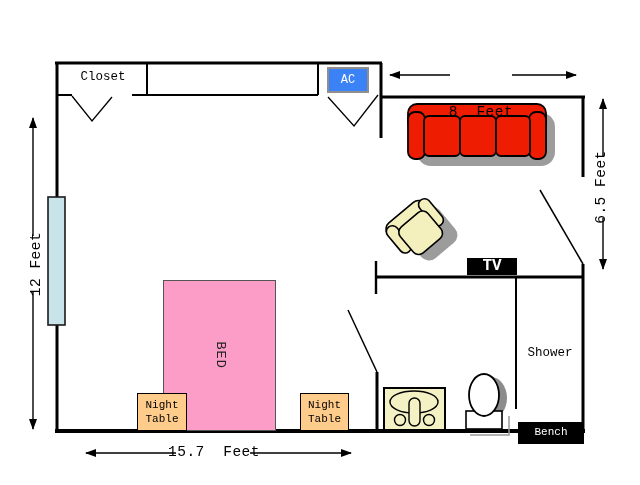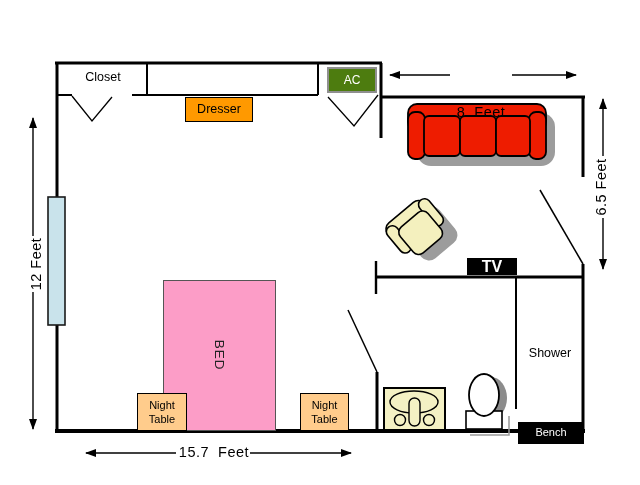--- a/index.html
+++ b/index.html
@@ -1,27 +1,27 @@
 <!DOCTYPE html>
 <html><head>
 <meta charset="utf-8">
 <style>
   html,body{margin:0;padding:0;background:#fff;}
   #plan{position:relative;width:640px;height:485px;background:#ffffff;overflow:hidden;
-        font-family:Liberation Sans, sans-serif;color:#000;}
+        font-family:Liberation Mono, monospace;color:#000;}
   #plan svg{position:absolute;left:0;top:0;}
   .lbl{position:absolute;display:flex;align-items:center;justify-content:center;
        text-align:center;line-height:1.2;}
   .dim{font-size:14.5px;white-space:pre;letter-spacing:0.5px;}
   .rot{transform:rotate(-90deg);transform-origin:center;}
   .room-lbl{font-size:12.5px;}
   .box{box-sizing:border-box;}
   #dresser{left:185px;top:97px;width:68px;height:25px;background:#ff9900;
            border:1.5px solid #000;font-size:12.5px;}
-  #ac{left:327px;top:67px;width:50px;height:26px;background:#4d7c0f;
+  #ac{left:327px;top:67px;width:42px;height:26px;background:#3b82f6;
       border:2px solid #8f8f8f;color:#fff;font-size:12px;}
   #closet-lbl{left:76px;top:69px;width:54px;height:16px;}
   #bed{left:163px;top:280px;width:113px;height:151px;background:#fc9dc7;
        border:1px solid #555;}
   #bed span{transform:rotate(90deg);font-size:13.5px;letter-spacing:1px;color:#222;}
   .nt{background:#ffcc8c;border:1.5px solid #000;font-size:11px;line-height:1.3;margin-left:24px;}
   #nt-left{left:113px;top:393px;width:50px;height:38px;}
   #nt-right{left:276px;top:393px;width:49px;height:38px;}
   #tv{left:467px;top:258px;width:50px;height:17px;background:#000;color:#fff;
       font-size:16px;font-weight:bold;}
@@ -111,21 +111,20 @@
 
     <g>
       <ellipse cx="491" cy="398" rx="16" ry="21" fill="#8c8c8c"></ellipse>
       <polyline points="470,435 509,435 509,416" fill="none" stroke="#999" stroke-width="1.5"></polyline>
       <rect x="466" y="411" width="36" height="18" fill="#fff" stroke="#000" stroke-width="1.6"></rect>
       <ellipse cx="484" cy="395" rx="15" ry="21" fill="#fff" stroke="#000" stroke-width="1.8"></ellipse>
     </g>
   </svg>
 
   <div class="lbl room-lbl" id="closet-lbl">Closet</div>
-  <div class="lbl box room-lbl" id="dresser">Dresser</div>
   <div class="lbl box" id="ac">AC</div>
   <div class="lbl box" id="bed">
     <span>BED</span>
   </div>
   <div class="lbl box nt" id="nt-left">Night Table</div>
   <div class="lbl box nt" id="nt-right">Night Table</div>
   <div class="lbl box" id="tv">TV</div>
   <div class="lbl box" id="bench">Bench</div>
   <div class="lbl room-lbl" id="shower-lbl">Shower</div>
 

